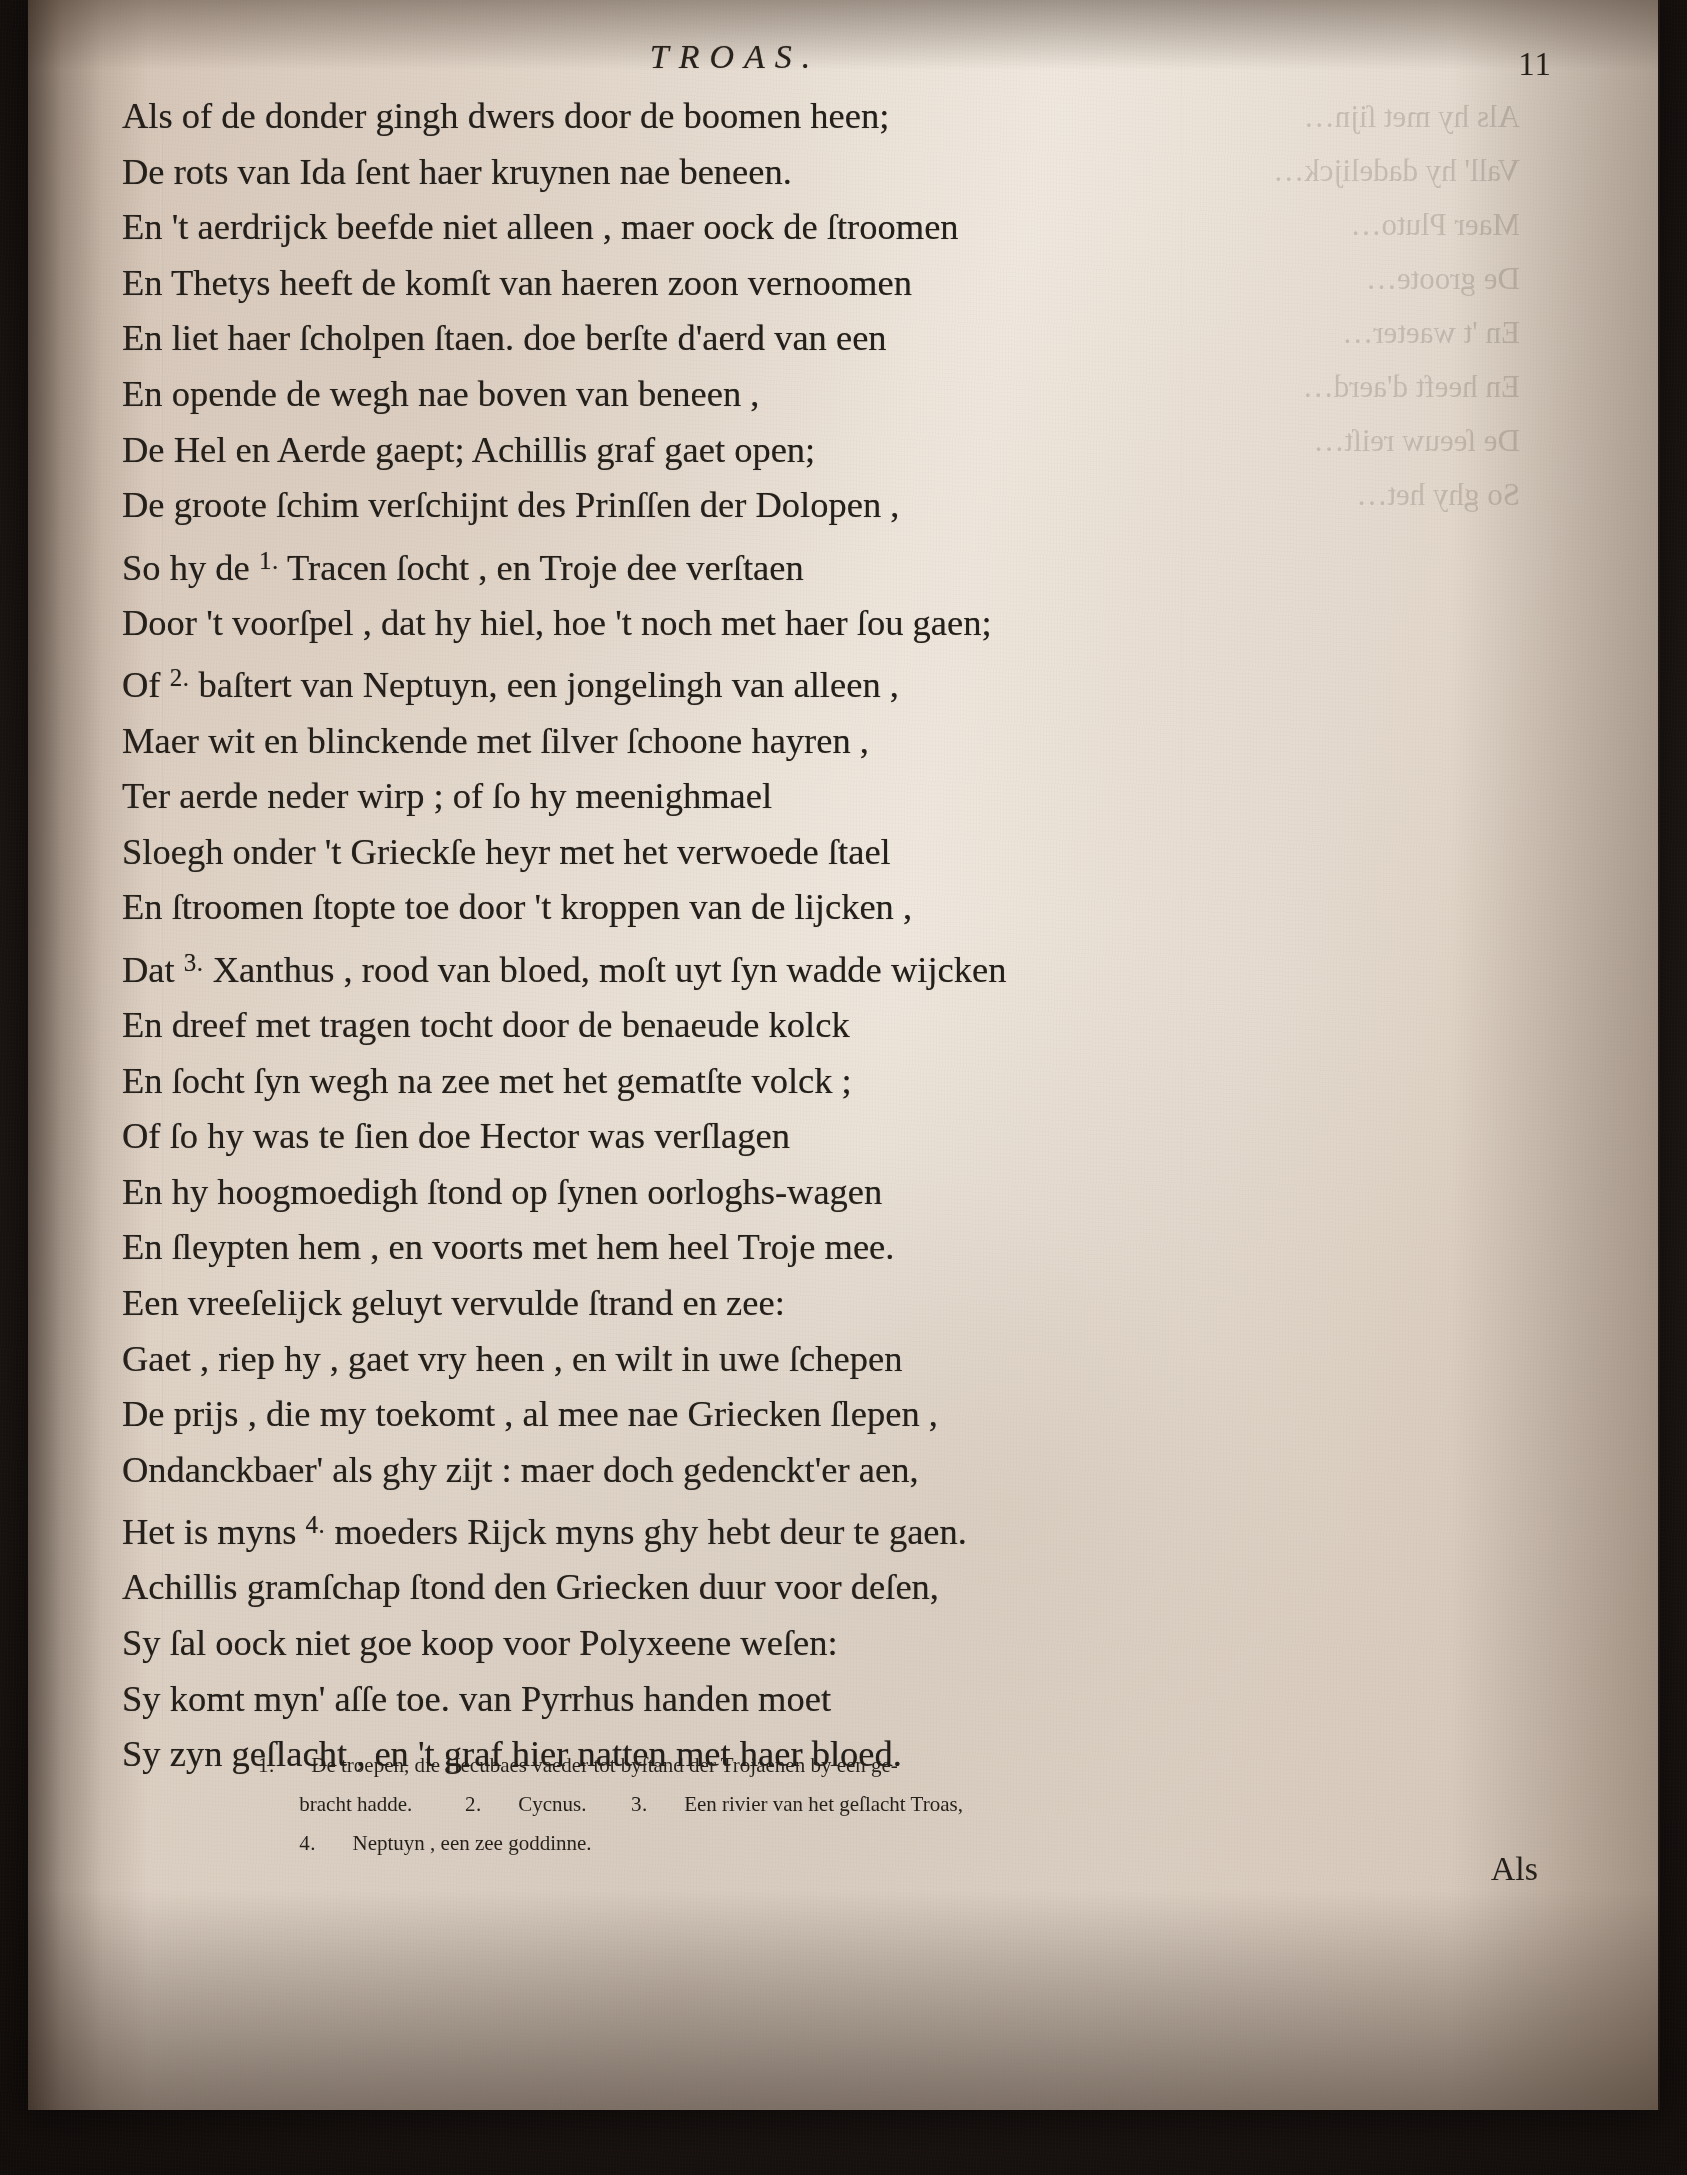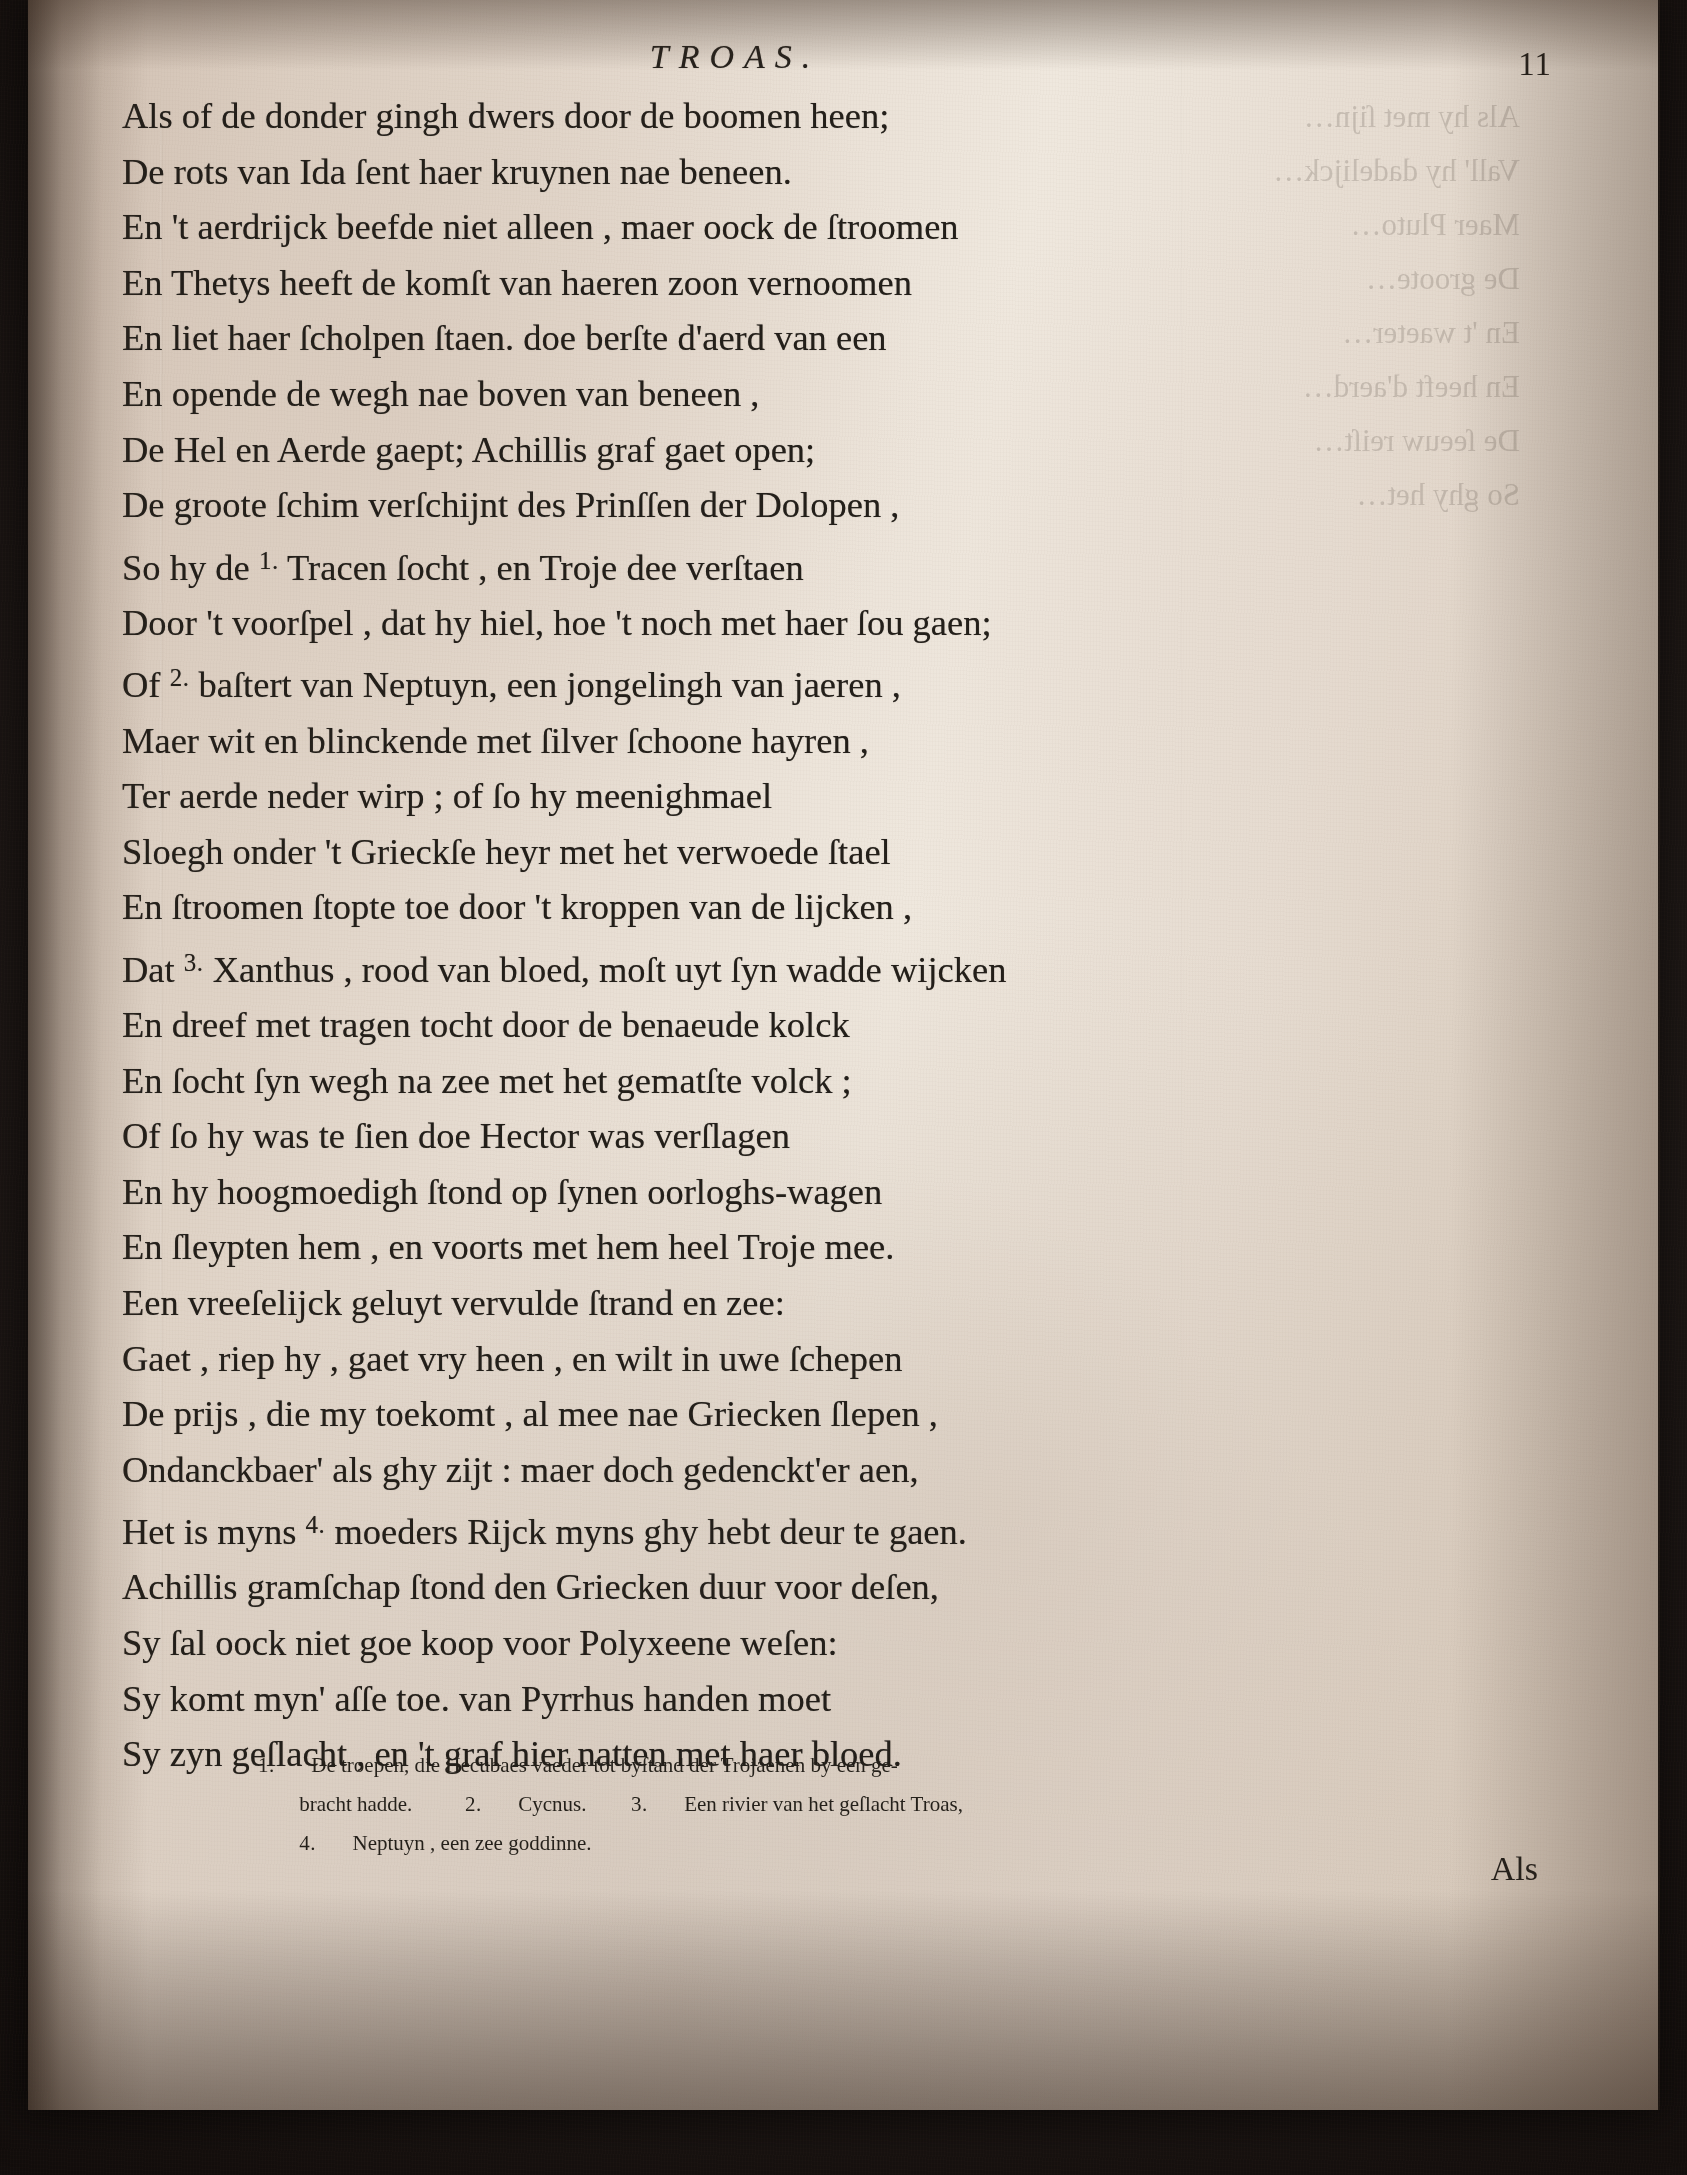--- a/index.html
+++ b/index.html
@@ -185,21 +185,21 @@
         <div class="vline">Als of de donder gingh dwers door de boomen heen;</div>
         <div class="vline">De rots van Ida ſent haer kruynen nae beneen.</div>
         <div class="vline">En 't aerdrijck beefde niet alleen , maer oock de ſtroomen</div>
         <div class="vline">En Thetys heeft de komſt van haeren zoon vernoomen</div>
         <div class="vline">En liet haer ſcholpen ſtaen.  doe berſte d'aerd van een</div>
         <div class="vline">En opende de wegh nae boven van beneen ,</div>
         <div class="vline">De Hel en Aerde gaept; Achillis graf gaet open;</div>
         <div class="vline">De groote ſchim verſchijnt des Prinſſen der Dolopen ,</div>
         <div class="vline"><span>So hy de </span><span class="fn">1.</span><span> Tracen ſocht , en Troje dee verſtaen</span></div>
         <div class="vline">Door 't voorſpel , dat hy hiel, hoe 't noch met haer ſou gaen;</div>
-        <div class="vline"><span>Of </span><span class="fn">2.</span><span> baſtert van Neptuyn, een jongelingh van jaeren ,</span></div>
+        <div class="vline"><span>Of </span><span class="fn">2.</span><span> baſtert van Neptuyn, een jongelingh van alleen ,</span></div>
         <div class="vline">Maer wit en blinckende met ſilver ſchoone hayren ,</div>
         <div class="vline">Ter aerde neder wirp ; of ſo hy meenighmael</div>
         <div class="vline">Sloegh onder 't Grieckſe heyr met het verwoede ſtael</div>
         <div class="vline">En ſtroomen ſtopte toe door 't kroppen van de lijcken ,</div>
         <div class="vline"><span>Dat </span><span class="fn">3.</span><span> Xanthus , rood van bloed, moſt uyt ſyn wadde wijcken</span></div>
         <div class="vline">En dreef met tragen tocht door de benaeude kolck</div>
         <div class="vline">En ſocht ſyn wegh na zee met het gematſte volck ;</div>
         <div class="vline">Of ſo hy was te ſien doe Hector was verſlagen</div>
         <div class="vline">En hy hoogmoedigh ſtond op ſynen oorloghs-wagen</div>
         <div class="vline">En ſleypten hem , en voorts met hem heel Troje mee.</div>

